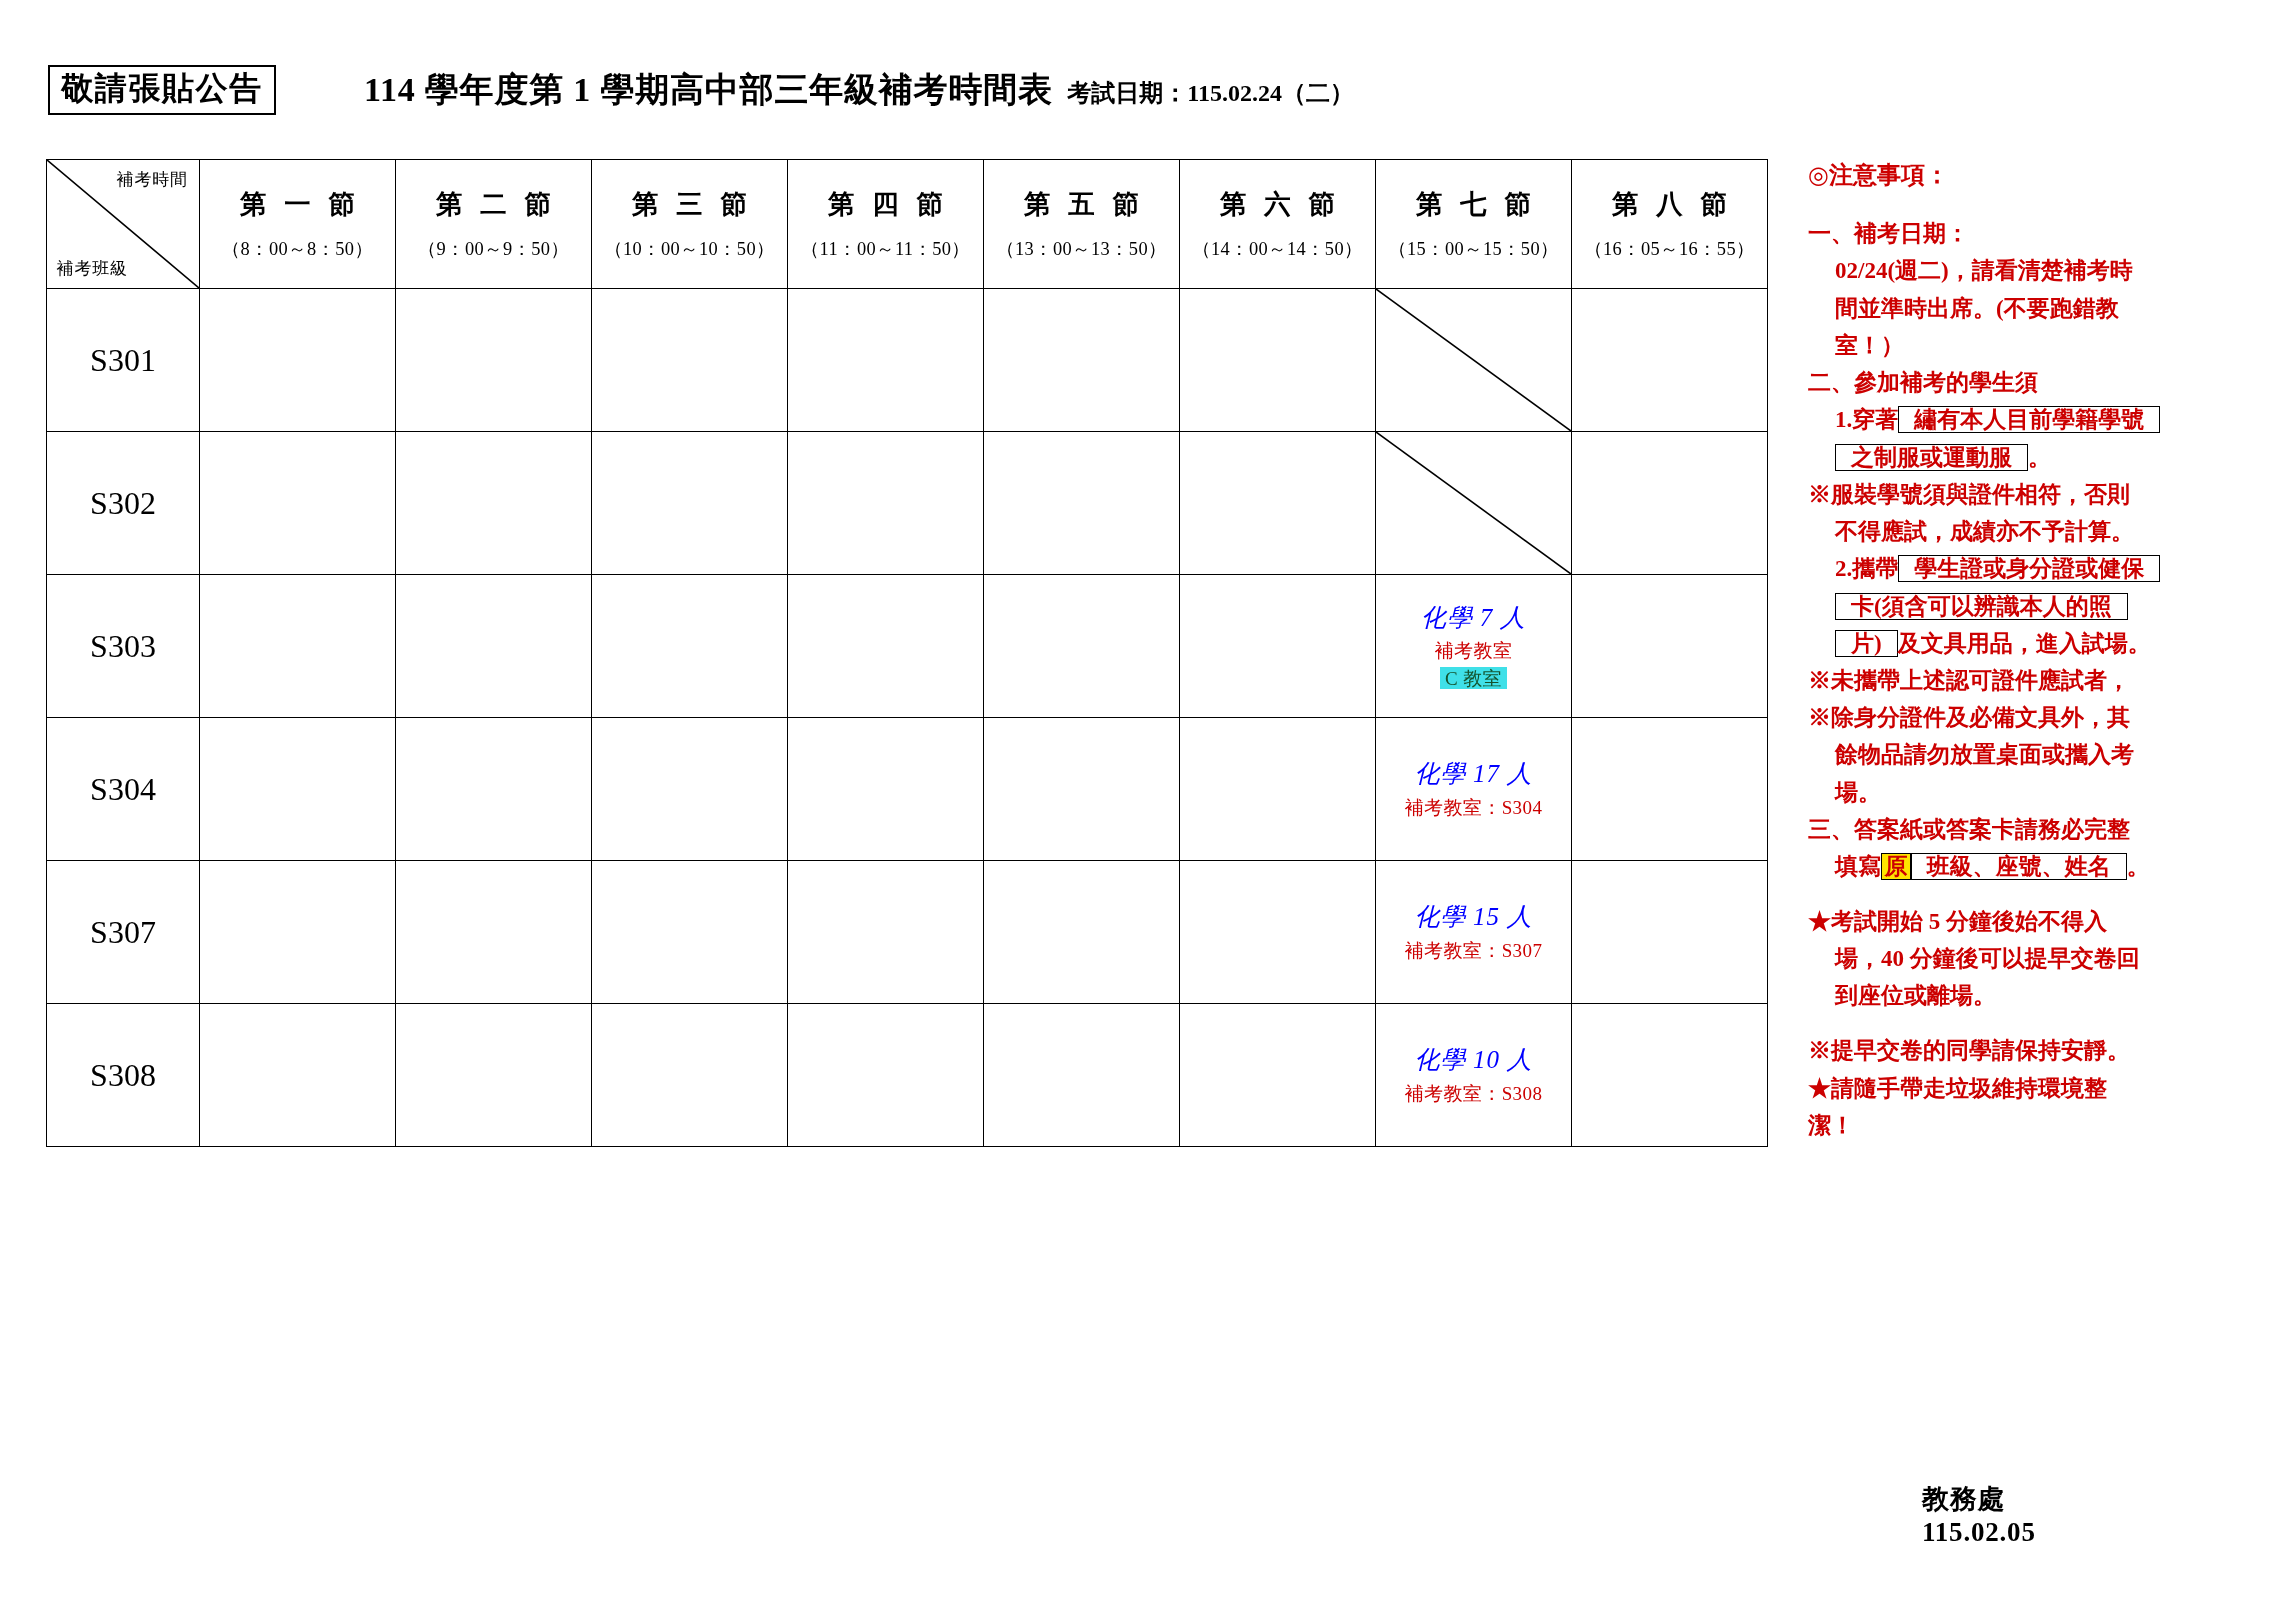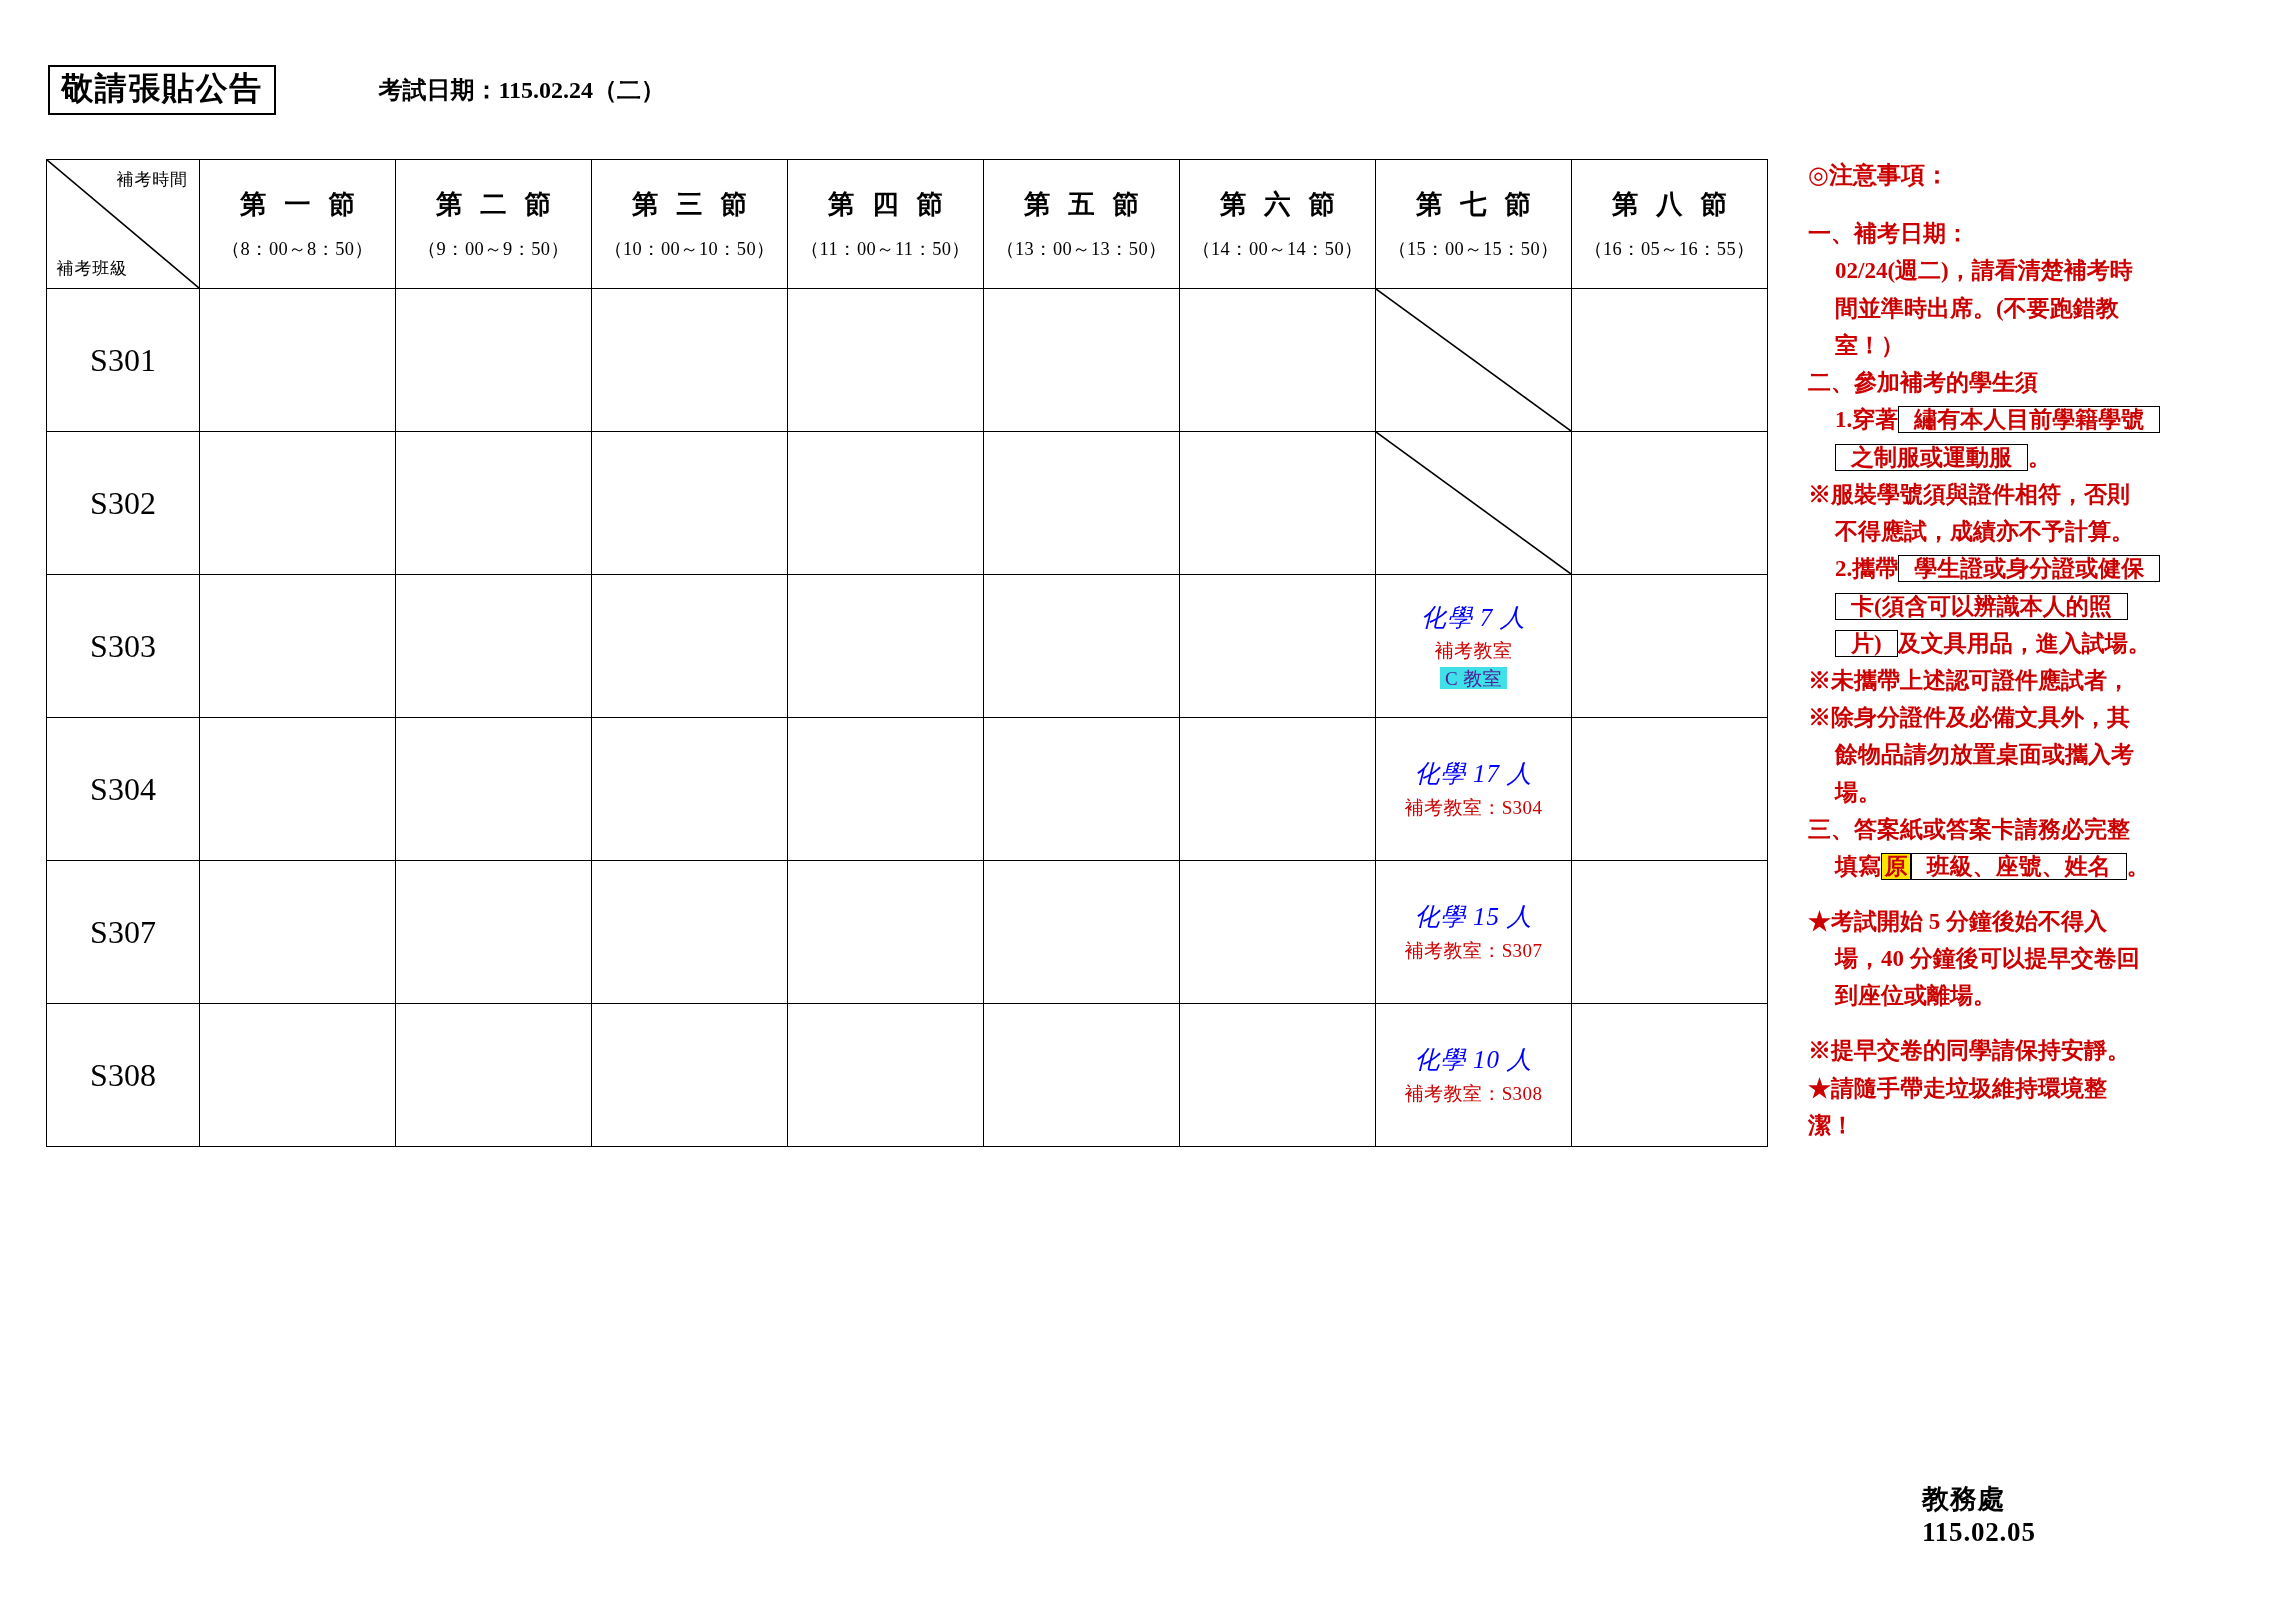--- a/index.html
+++ b/index.html
@@ -145,21 +145,21 @@
     font-style: italic;
   }
   .exam .room {
     color: #cc0000;
     font-size: 19px;
     letter-spacing: 0.4px;
   }
   .exam .room .hl {
     background: #3fe0e8;
     padding: 0.8px 4.8px;
-    color: #4c1d95;
+    color: #14532d;
     margin-top: 24px;
   }
   .exam .room-line2 {
     margin-top: 3.2px;
   }
 
   
   .notes {
     position: absolute;
     top: 157px;
@@ -204,20 +204,21 @@
   }
 </style>
 </head>
 <body>
 
 <div class="page">
 
   <div class="header-row">
     <div class="post-notice">敬請張貼公告</div>
     <div class="title-wrap">
+      <span class="title-main">114 學年度第 1 學期高中部三年級補考時間表</span>
       <span class="title-date">考試日期：115.02.24（二）</span>
     </div>
   </div>
 
   <table class="tbl">
     <thead>
       <tr>
         <th class="corner-cell">
           <svg class="diag" viewBox="0 0 190 160" preserveAspectRatio="none">
             <line x1="0" y1="0" x2="190" y2="160" stroke="#000" stroke-width="2"></line>

